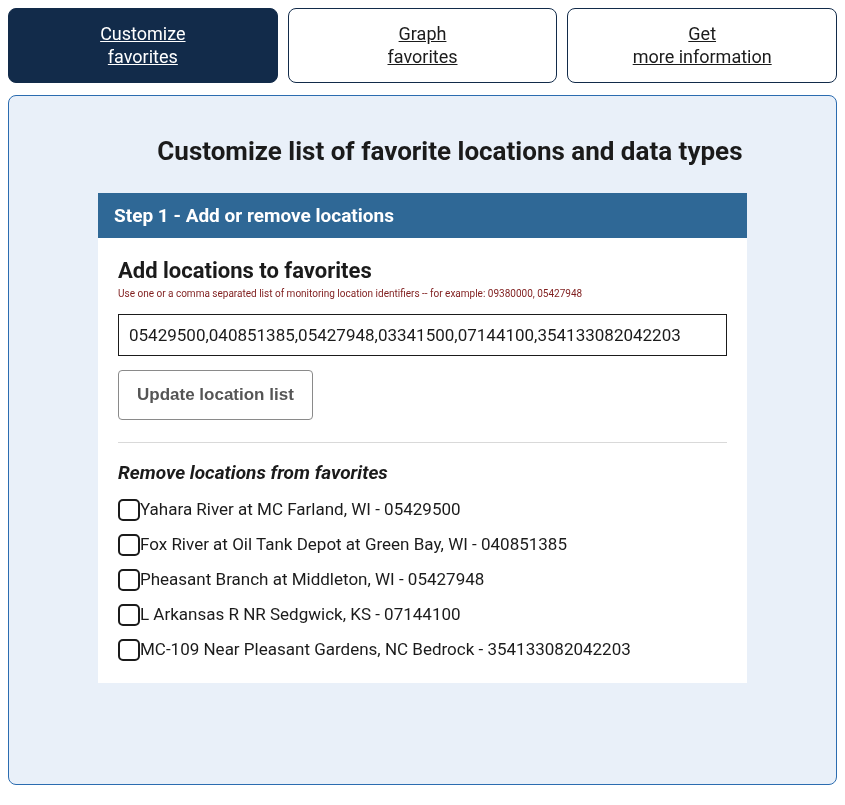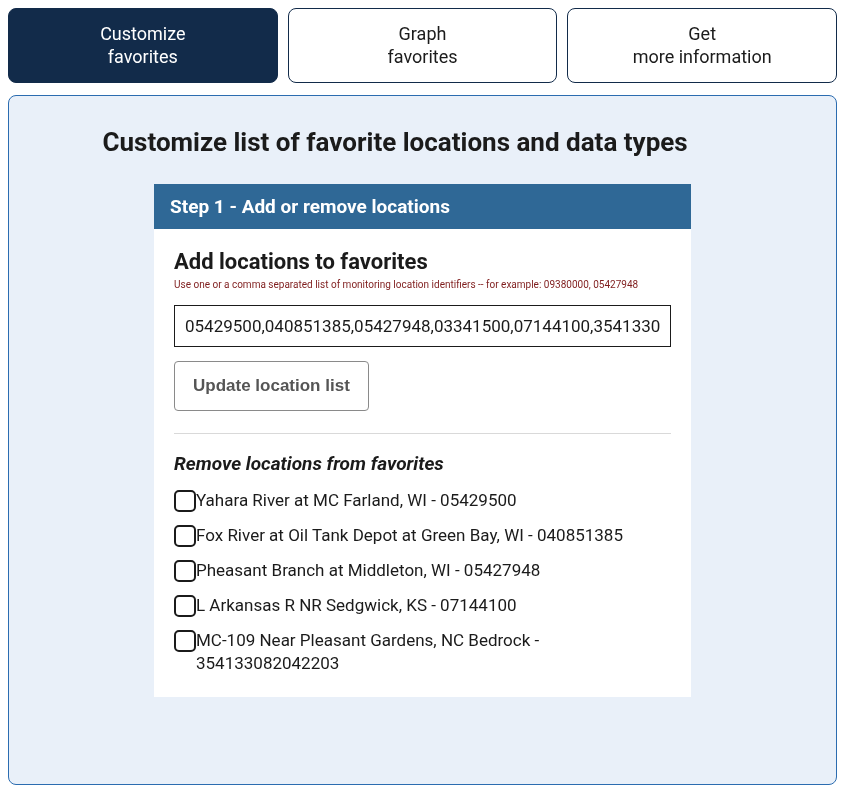--- a/index.html
+++ b/index.html
@@ -20,44 +20,45 @@
     flex: 1;
     border: 1.5px solid #122b4a;
     border-radius: 8px;
     padding: 14px 6px;
     text-align: center;
     font-size: 18px;
     line-height: 1.25;
     cursor: pointer;
     background: #fff;
     color: #1b1b1b;
+    text-decoration: underline;
   }
   .tab.active {
     background: #122b4a;
     color: #fff;
     border-color: #122b4a;
   }
   .panel {
     border: 1.5px solid #2b6cb0;
     border-radius: 8px;
     background: #e9f0f9;
     padding: 18px 0 0 0;
     min-height: 690px;
   }
   .panel-title {
-    text-align: left;
+    text-align: right;
     font-weight: 700;
     font-size: 26px;
     line-height: 1.3;
-    margin: 12px auto 24px auto;
+    margin: 21px auto 24px auto;
     max-width: 640px;
     color: #1b1b1b;
   }
   .card {
-    width: 537px;
+    width: 649px;
     margin: 16px auto;
     background: #fff;
   }
   .step-header {
     background: #2f6896;
     color: #fff;
     font-weight: 700;
     font-size: 19px;
     padding: 11px 16px;
   }

